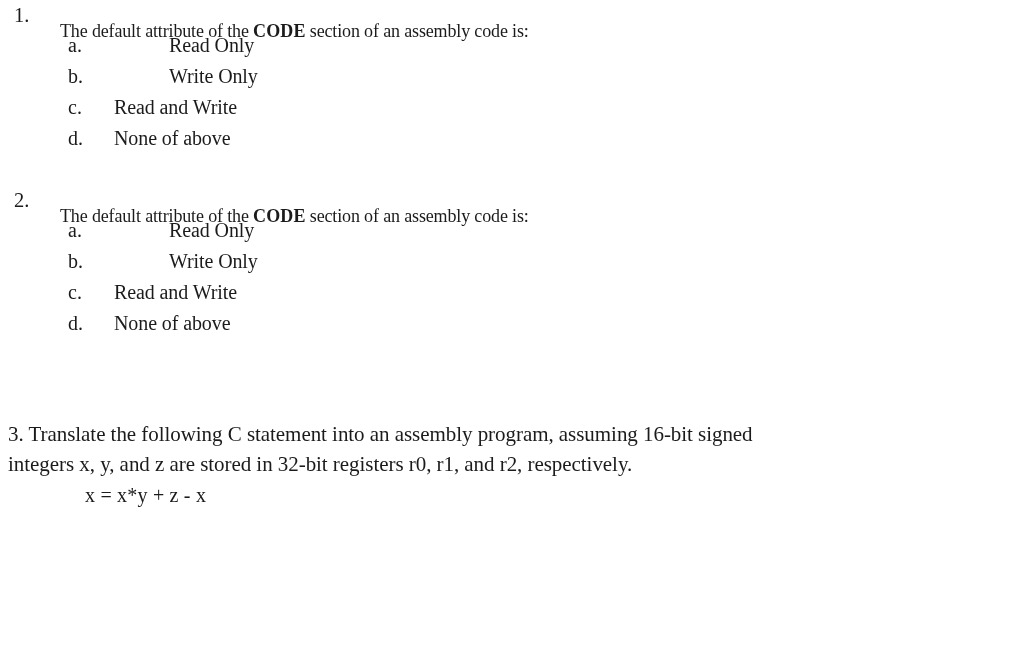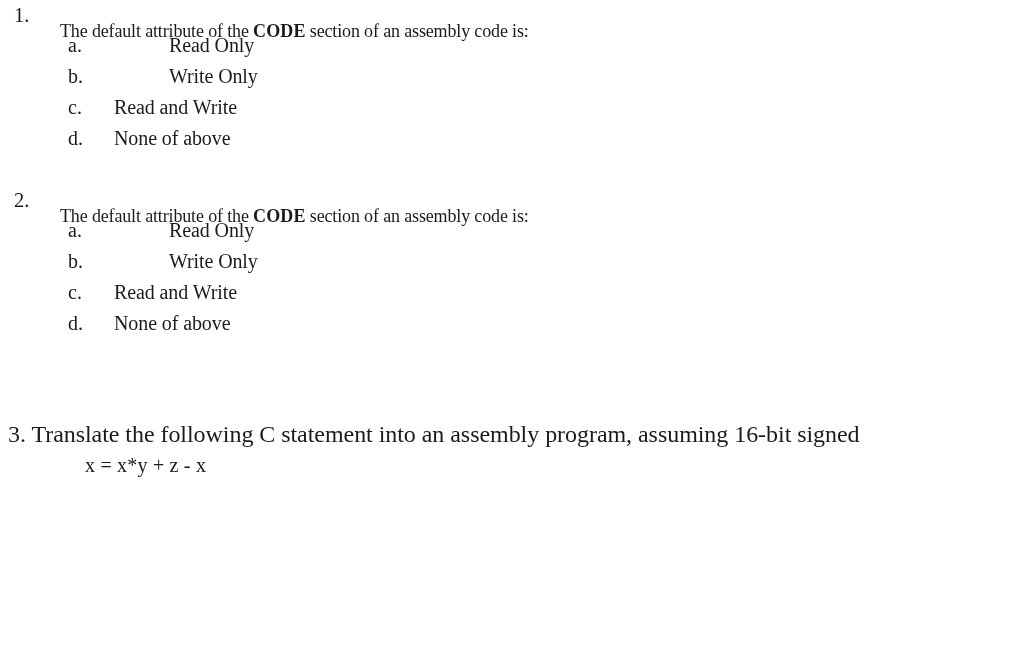--- a/index.html
+++ b/index.html
@@ -79,21 +79,21 @@
   
   .frq {
     position: absolute;
     left: 0;
     width: 1010px;
     font-family: "Liberation Serif", "DejaVu Serif", serif;
   }
   .frq-line {
     position: relative;
     left: 8px;
-    font-size: 24px;
+    font-size: 21px;
     line-height: 30px;
     white-space: nowrap;
     letter-spacing: -0.05px;
   }
   .frq-formula {
     position: relative;
     left: 85px;
     font-size: 20px;
     line-height: 30px;
     white-space: pre;
@@ -151,16 +151,17 @@
       <span class="opt-text tab-narrow">Read and Write</span>
     </div>
     <div class="mcq-option">
       <span class="opt-letter">d.</span>
       <span class="opt-text tab-narrow">None of above</span>
     </div>
   </div>
 
   <div class="frq" style="top:419px;">
     <div class="frq-line">3. Translate the following C statement into an assembly program, assuming 16-bit signed</div>
+    <div class="frq-line">integers x, y, and z are stored in 32-bit registers r0, r1, and r2, respectively.</div>
     <div class="frq-formula">x = x*y + z - x</div>
   </div>
 
 </div>
 
 </body></html>

